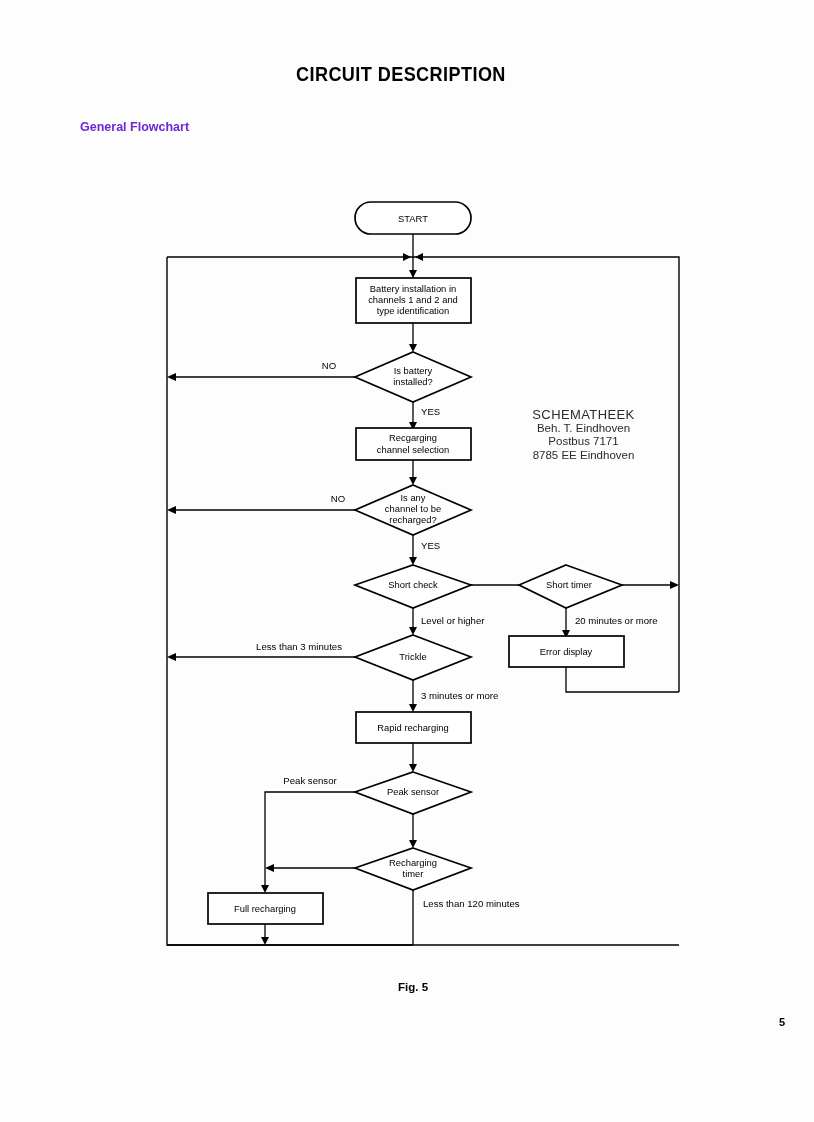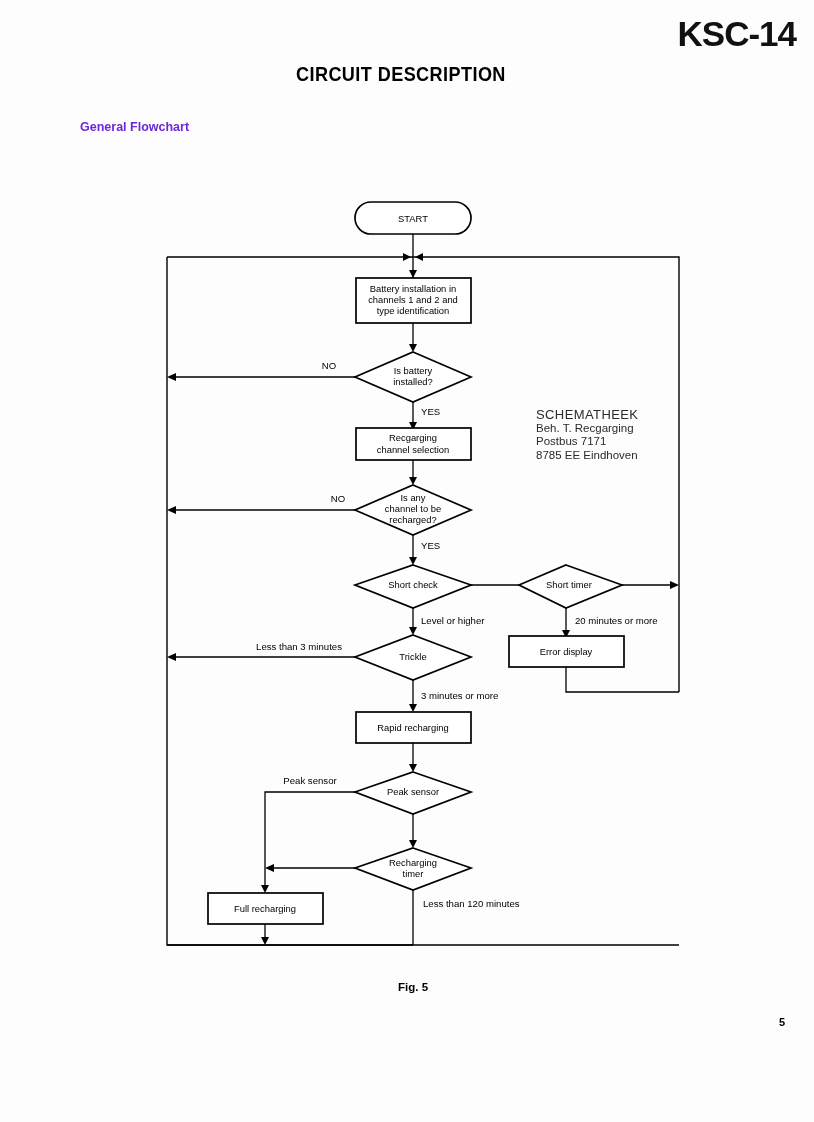--- a/index.html
+++ b/index.html
@@ -6,36 +6,35 @@
   body{width:814px;height:1122px;position:relative;
        font-family:"Liberation Sans", sans-serif;color:#111;}
   .page{position:absolute;inset:0;background:#fdfdfd;}
   #doc-number{position:absolute;right:18px;top:14px;font-size:35px;font-weight:700;
       letter-spacing:-1px;color:#111;}
   #section-title{position:absolute;left:296px;top:62px;font-size:21px;font-weight:700;
       letter-spacing:0.5px;transform:scaleX(0.86);transform-origin:left top;color:#000;}
   #subsection-title{position:absolute;left:80px;top:120px;font-size:12.5px;font-weight:700;color:#6d28d9;}
   #figure-caption{position:absolute;left:398px;top:981px;font-size:11.5px;font-weight:700;color:#000;}
   #page-number{position:absolute;right:29px;top:1016px;font-size:11px;font-weight:700;color:#000;}
-  #stamp{position:absolute;left:536px;top:408px;width:175px;text-align:left;
+  #stamp{position:absolute;left:496px;top:408px;width:175px;text-align:center;
       font-size:11.5px;line-height:13.5px;color:#2b2b2b;}
   #stamp .stamp-title{font-size:13px;letter-spacing:0.4px;}
   svg{position:absolute;left:0;top:0;}
   .shape{fill:#fff;stroke:#000;stroke-width:1.7;}
   .line{stroke:#000;stroke-width:1.3;fill:none;}
   .frame{stroke:#000;stroke-width:1.4;fill:none;}
   .nodetext{font-family:"Liberation Sans", sans-serif;font-size:9.4px;fill:#000;text-anchor:middle;}
   .edgelabel{font-family:"Liberation Sans", sans-serif;font-size:9.6px;fill:#000;}
 </style>
 </head>
 <body>
 
 <div class="page">
 
-  <div id="doc-number">KSC-14</div>
   <div id="section-title">CIRCUIT DESCRIPTION</div>
   <div id="subsection-title">General Flowchart</div>
 
   <svg width="814" height="1122">
 
     <path class="frame" d="M167,257 L679,257 L679,692"></path>
     <path class="frame" d="M167,257 L167,945 L679,945" style="stroke-dasharray:none"></path>
     <path class="frame" d="M167,945 L413,945"></path>
 
     <rect class="shape" x="355" y="202" width="116" height="32" rx="16" ry="16"></rect>
@@ -151,21 +150,21 @@
     <rect class="shape" x="208" y="893" width="115" height="31"></rect>
     <text class="nodetext" x="265" y="912">Full recharging</text>
 
     <path class="line" d="M265,924 L265,942"></path>
     <polygon points="265,945 261,937 269,937" fill="#000"></polygon>
 
   </svg>
 
   <div id="stamp">
     <div class="stamp-title">SCHEMATHEEK</div>
-    <div>Beh. T. Recgarging</div>
+    <div>Beh. T. Eindhoven</div>
     <div>Postbus 7171</div>
     <div>8785 EE  Eindhoven</div>
   </div>
 
   <div id="figure-caption">Fig. 5</div>
   <div id="page-number">5</div>
 
 </div>
 
 </body></html>

